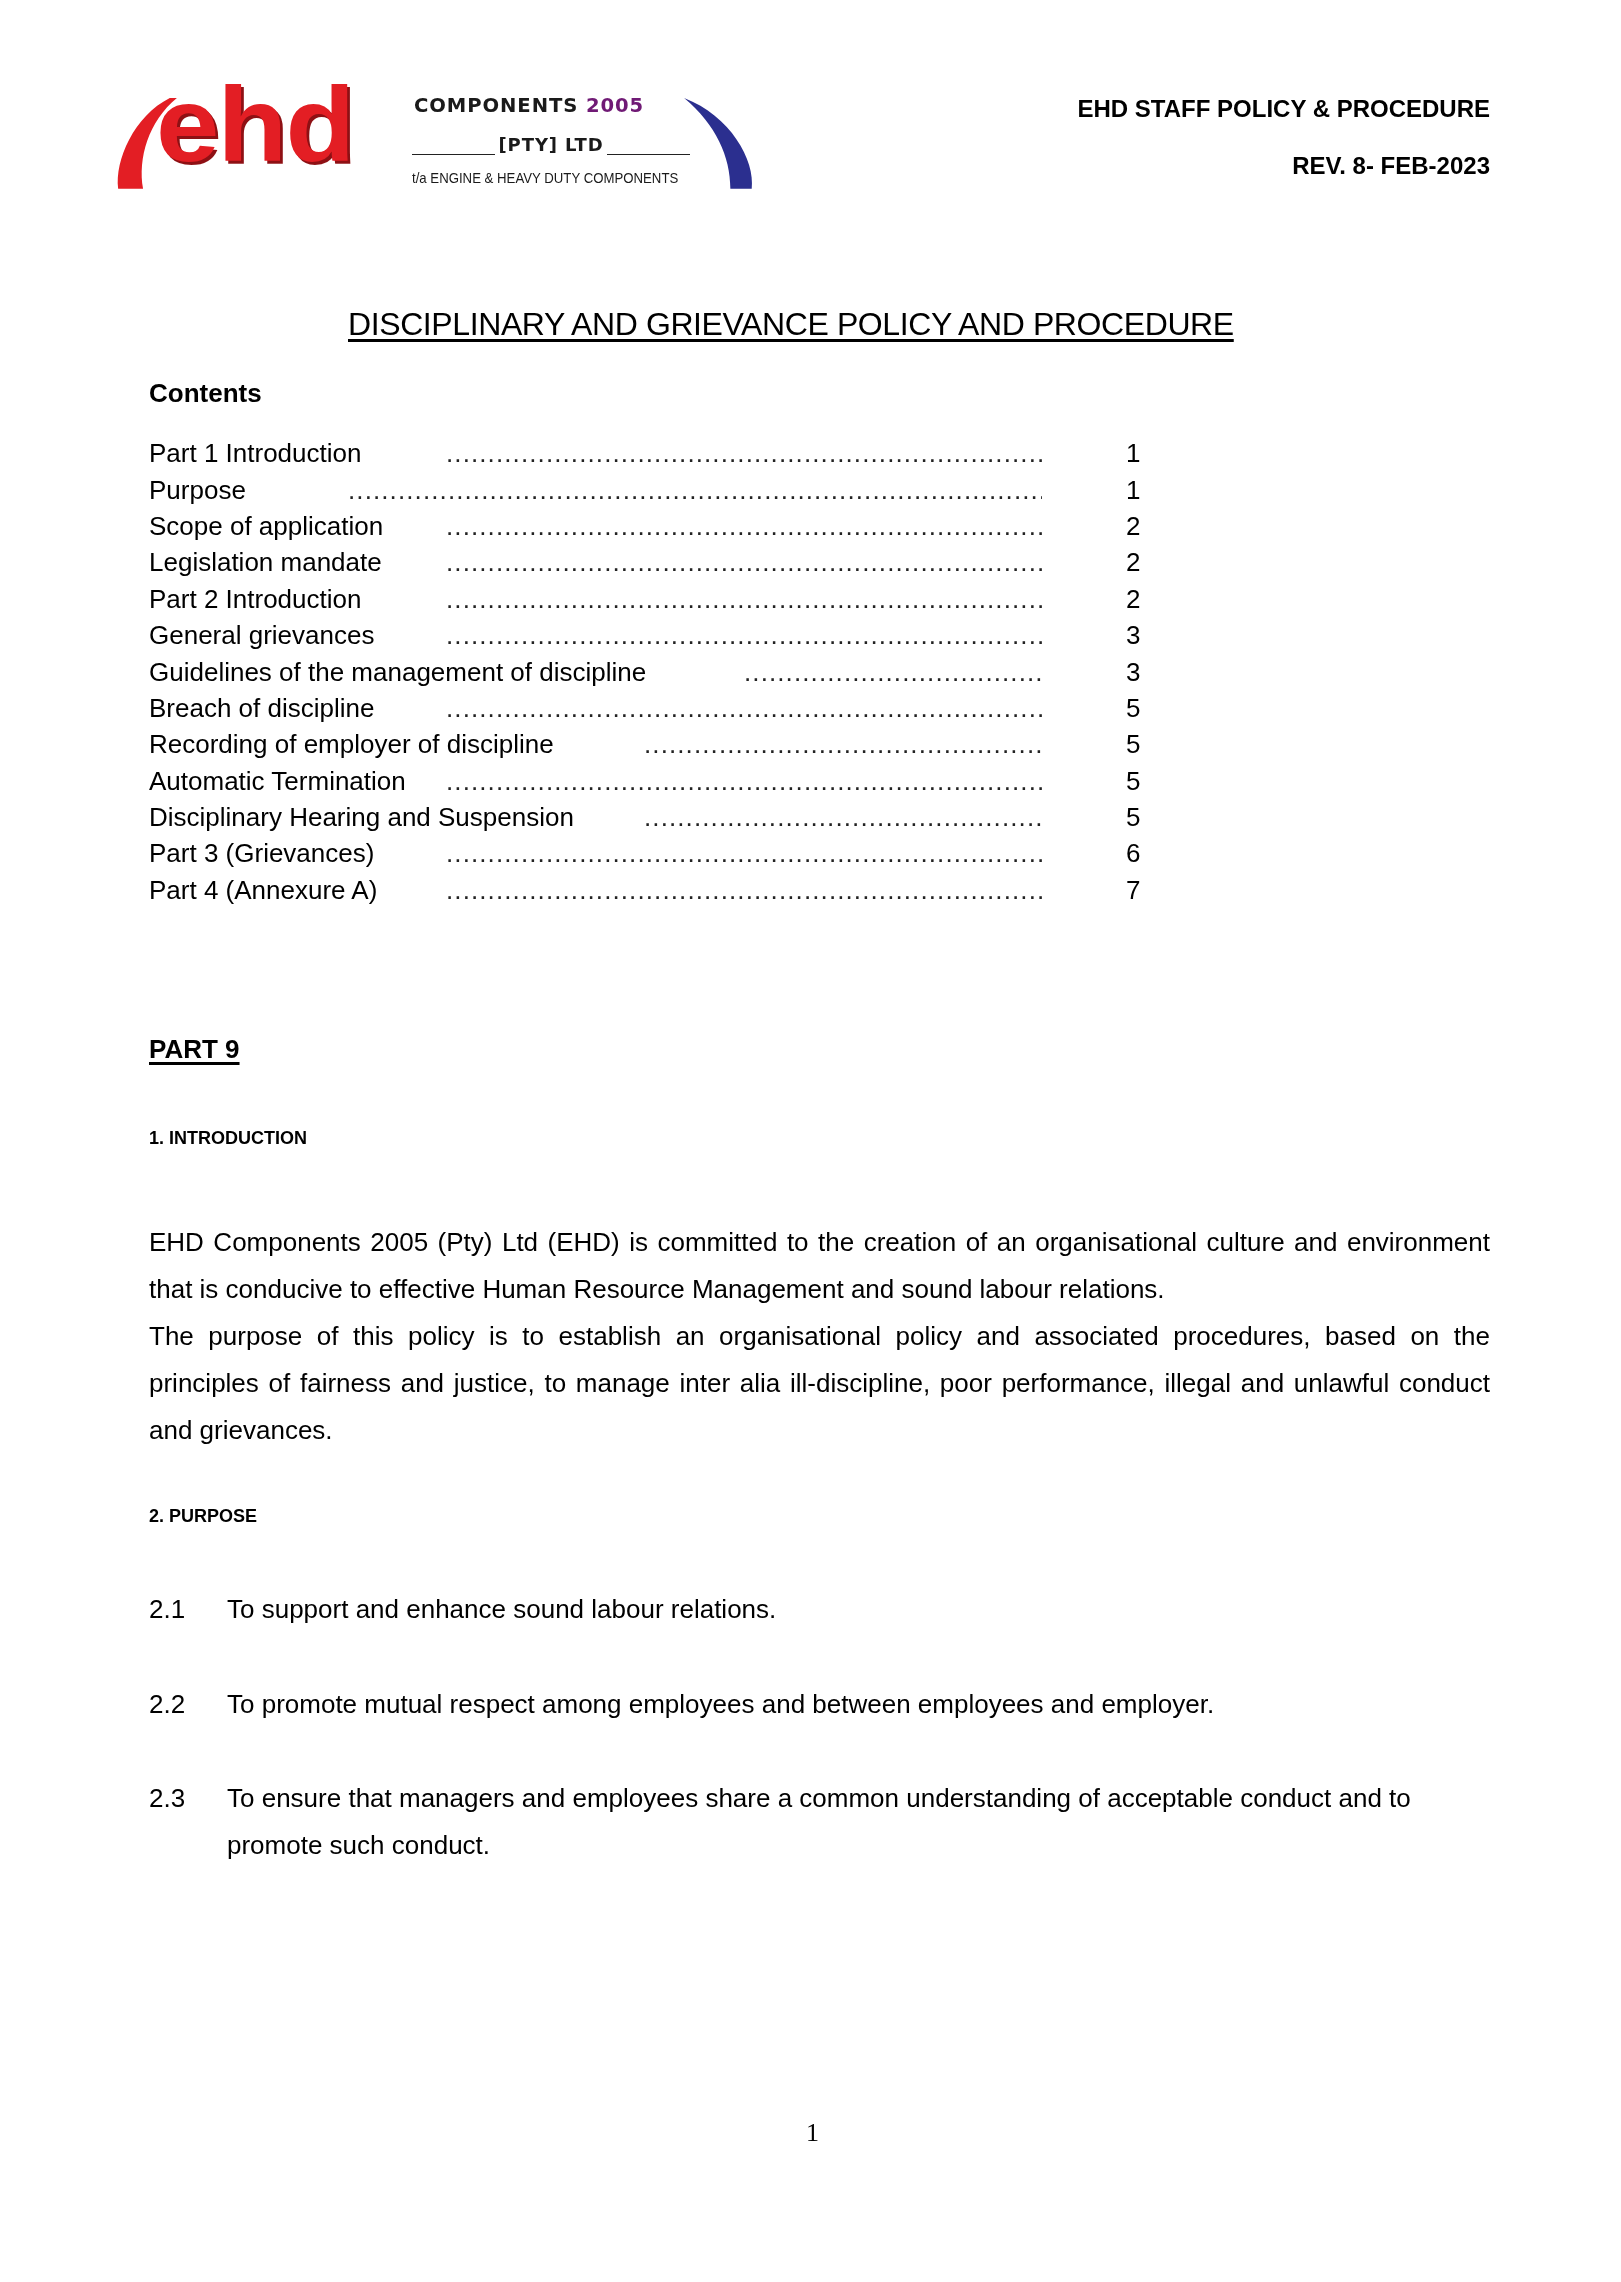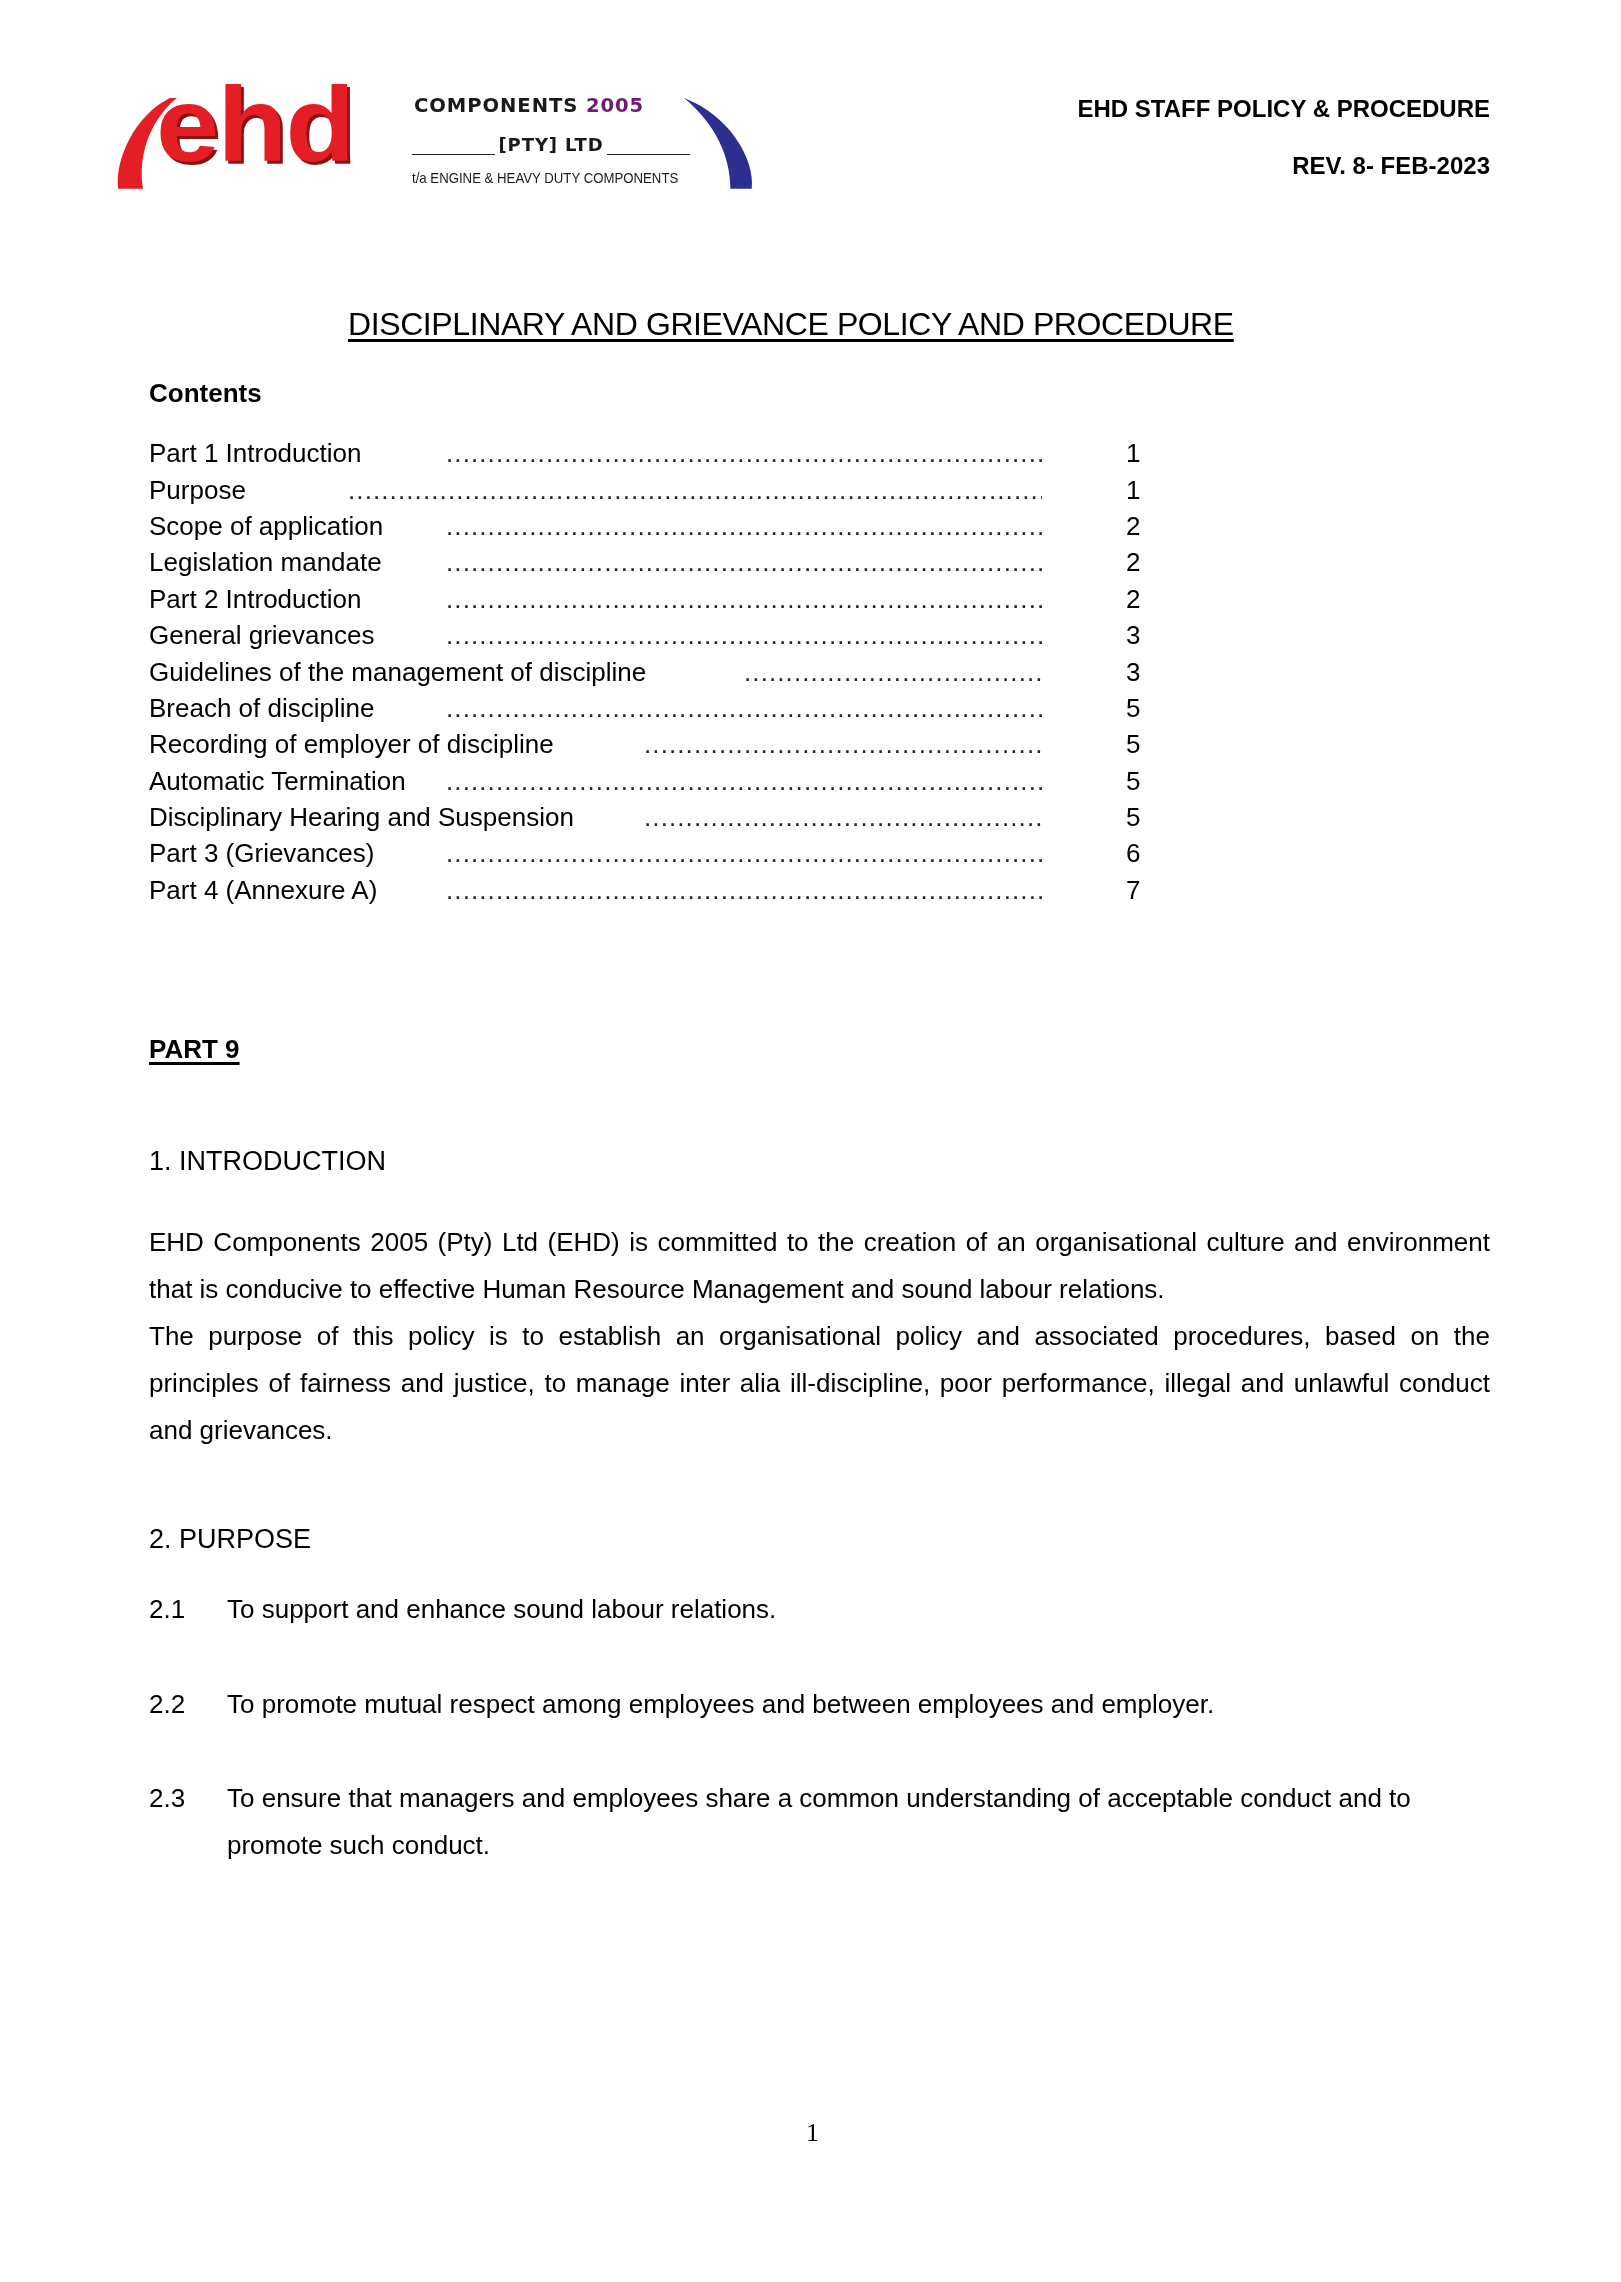--- a/index.html
+++ b/index.html
@@ -32,21 +32,21 @@
   .contents-h { left: 149px; top: 378px; font-weight: bold; font-size: 26px; }
 
   
   .toc-row { position: absolute; left: 149px; height: 36px; width: 1016px; font-size: 26px; }
   .toc-label { position: absolute; left: 0; top: 0; white-space: nowrap; }
   .toc-lead { position: absolute; top: 0; overflow: hidden; white-space: nowrap; letter-spacing: 1.1px; color: #222; }
   .toc-page { position: absolute; left: 977px; top: 0; }
 
   .part1 { left: 149px; top: 1034px; font-weight: bold; font-size: 26px; text-decoration: underline;
            text-decoration-thickness: 2.7px; text-underline-offset: 3.6px; }
-  .sec-h { left: 149px; font-weight: normal; font-size: 27px; margin-top: 18px; }
+  .sec-h { left: 149px; font-weight: bold; font-size: 18px; }
 
   .para { position: absolute; left: 149px; width: 1341px; font-size: 26px; line-height: 47px; text-align: justify; }
 
   .item { position: absolute; left: 149px; width: 1341px; font-size: 26px; line-height: 47px; }
   .item-num { position: absolute; left: 0; top: 0; }
   .item-text { position: absolute; left: 78px; top: 0; width: 1263px; }
 
   .page-num { left: 806px; top: 2118px; font-family: "Liberation Serif", serif; font-size: 26px; }
 </style>
 </head>

